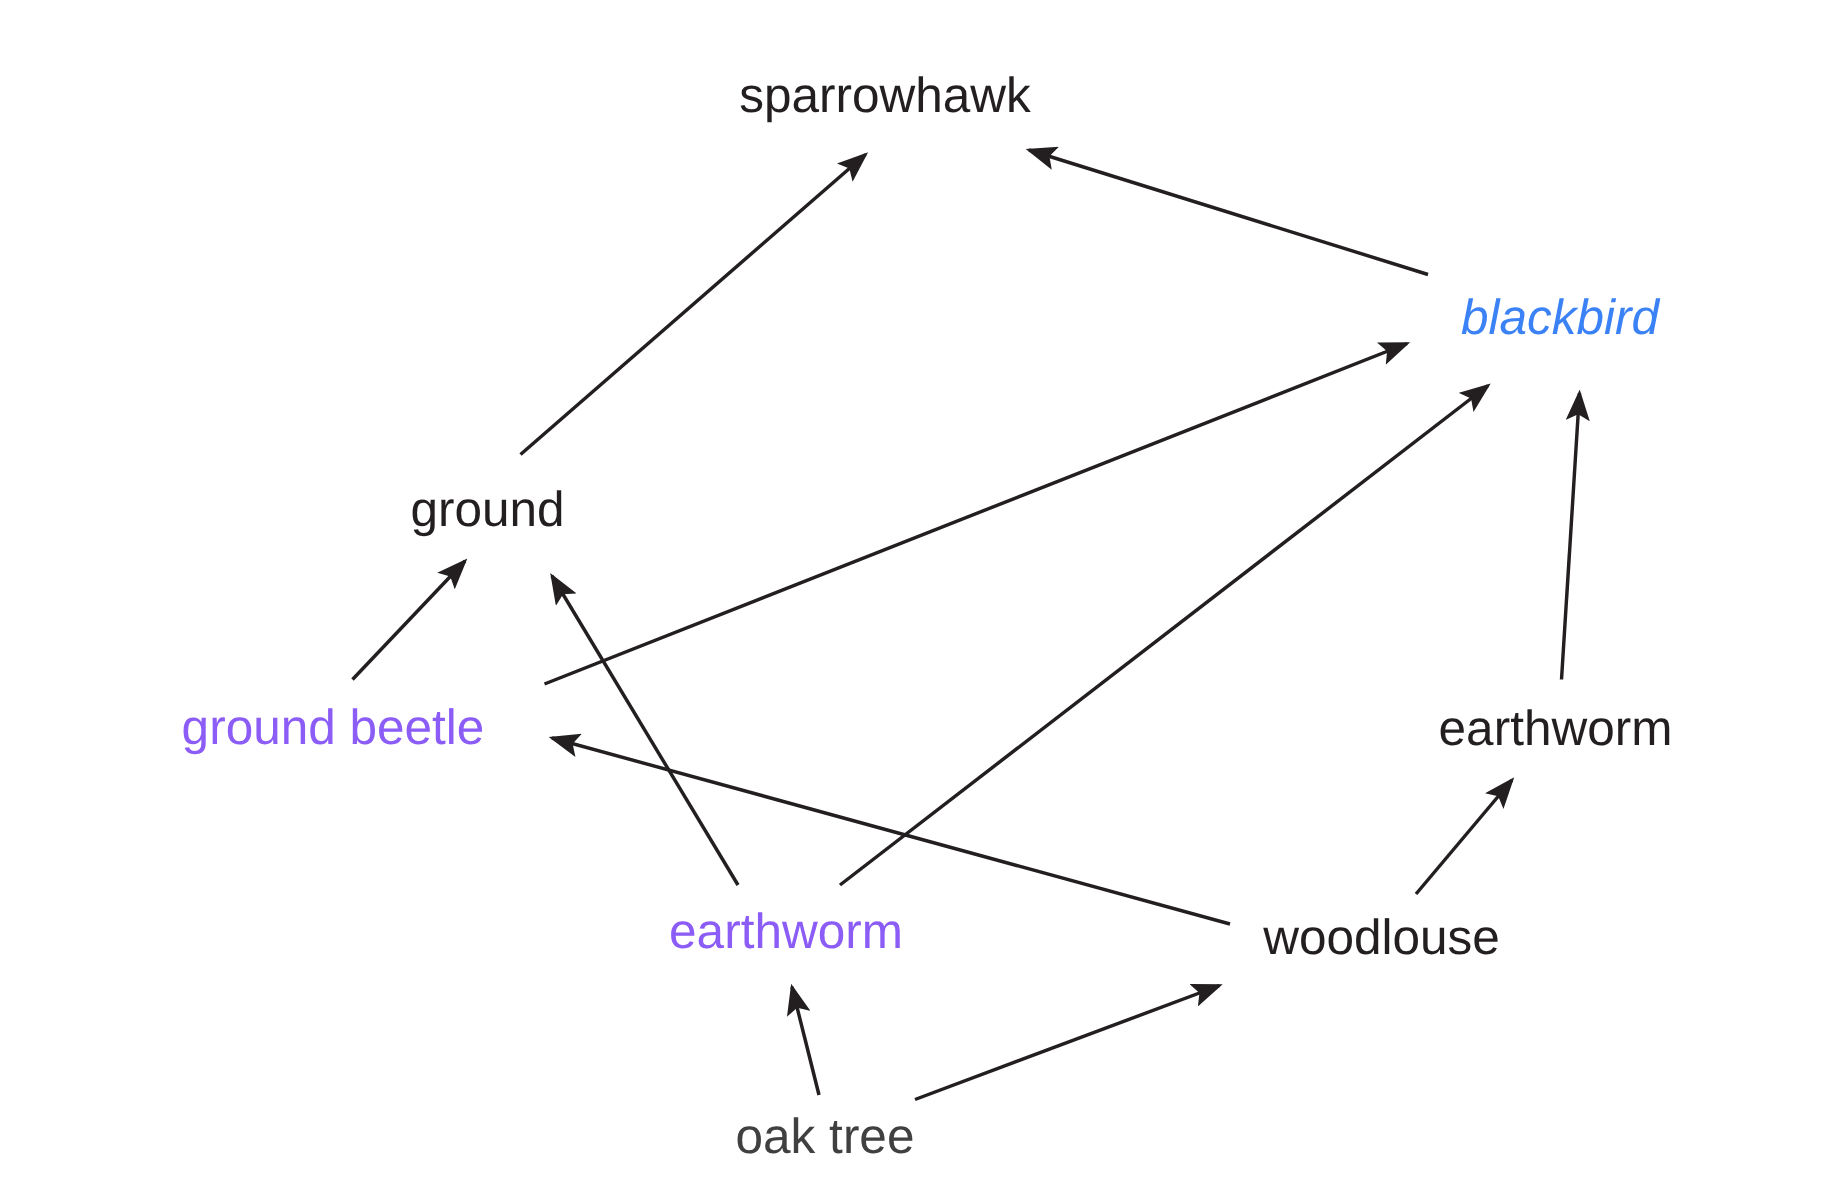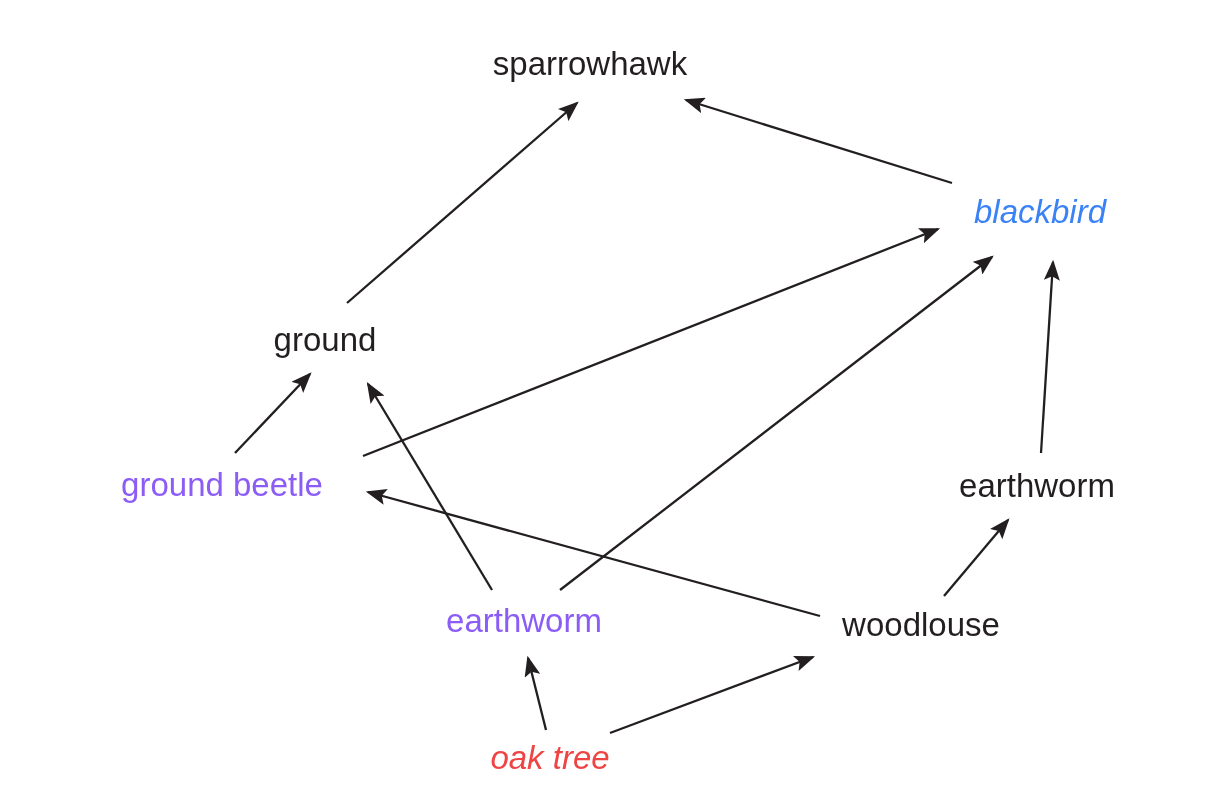--- a/index.html
+++ b/index.html
@@ -55,15 +55,15 @@
       </g>
   </svg>
   <div id="nodes">
       <div class="node-label" style="left: 590px; top: 64px; color: rgb(35, 31, 32);">sparrowhawk</div>
       <div class="node-label" style="left: 1040px; top: 212px; color: #3b82f6; font-style: italic;">blackbird</div>
       <div class="node-label" style="left: 325px; top: 340px; color: rgb(35, 31, 32);">ground</div>
       <div class="node-label" style="left: 222px; top: 485px; color: #8b5cf6;">ground beetle</div>
       <div class="node-label" style="left: 1037px; top: 486px; color: rgb(35, 31, 32);">earthworm</div>
       <div class="node-label" style="left: 524px; top: 621px; color: #8b5cf6;">earthworm</div>
       <div class="node-label" style="left: 921px; top: 625px; color: rgb(35, 31, 32); text-align: center;">woodlouse</div>
-      <div class="node-label" style="left: 550px; top: 758px; color: #ef4444; font-style: italic;">oak tree</div>
+      <div class="node-label" style="left: 550px; top: 758px; color: #404040;">oak tree</div>
     </div>
 </div>
 
 </body></html>

